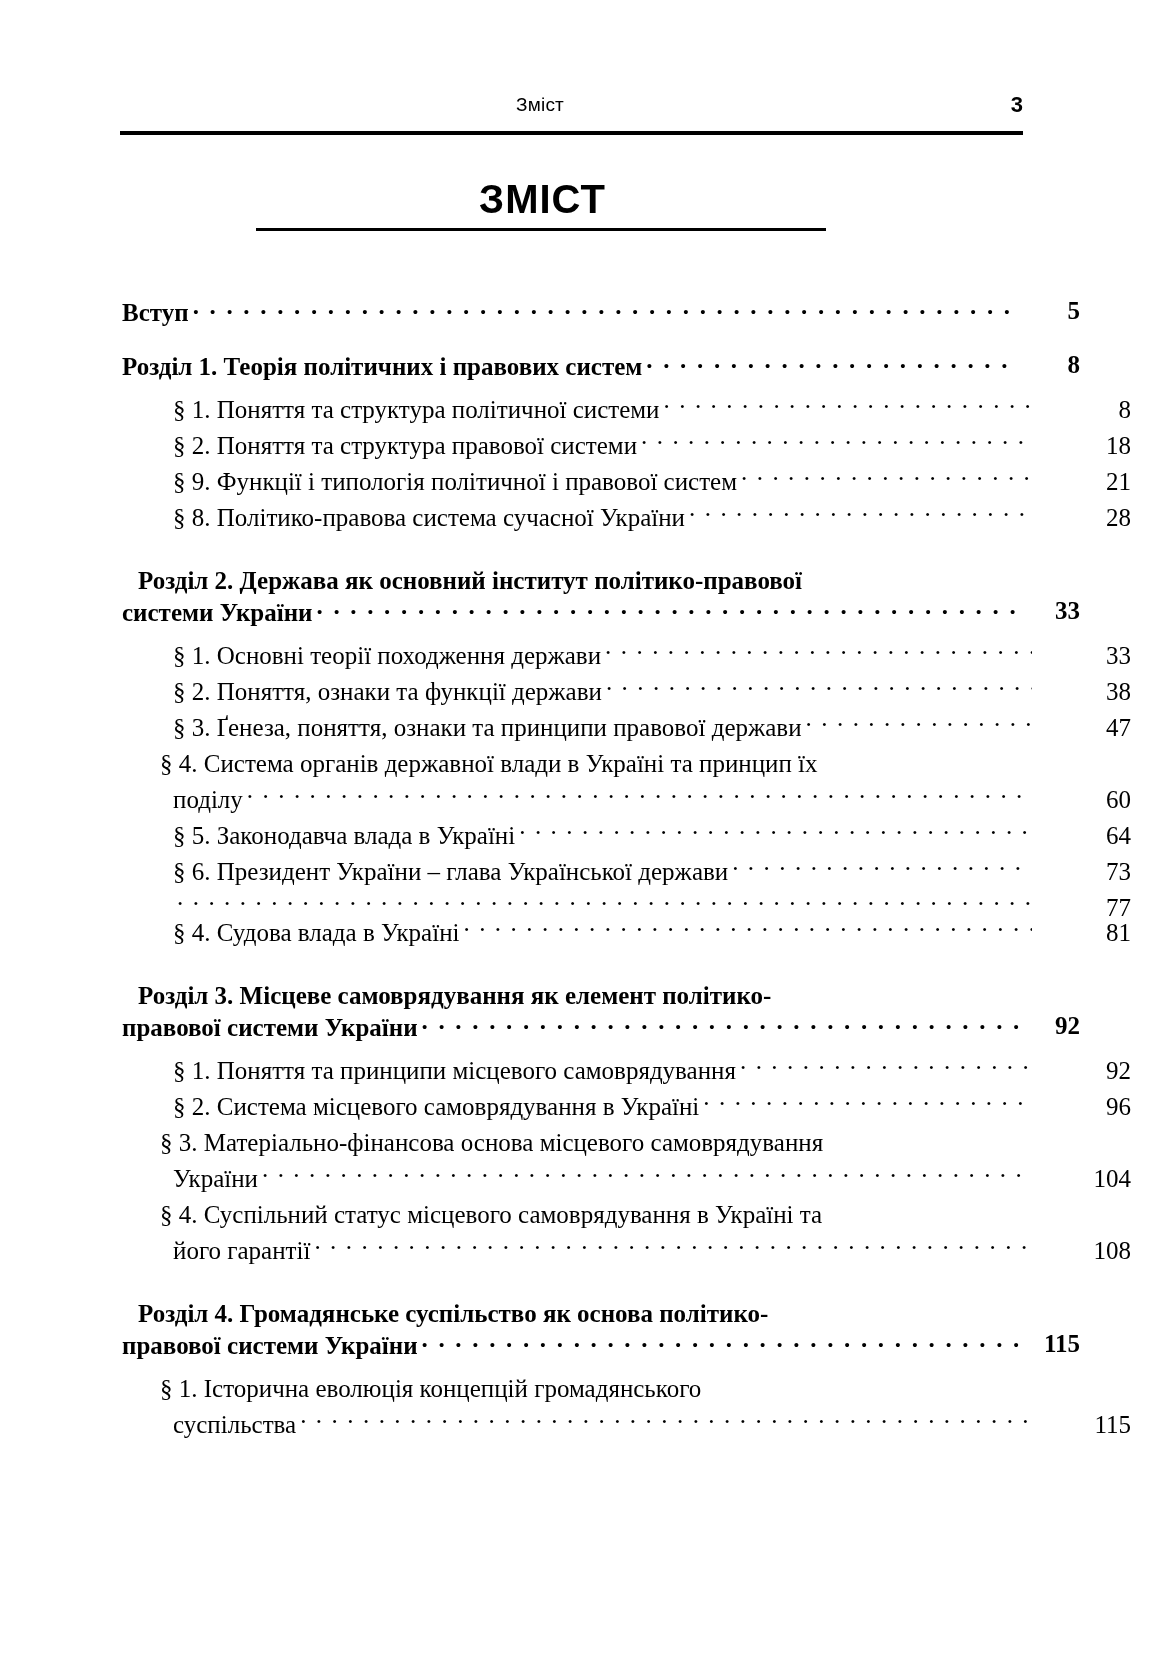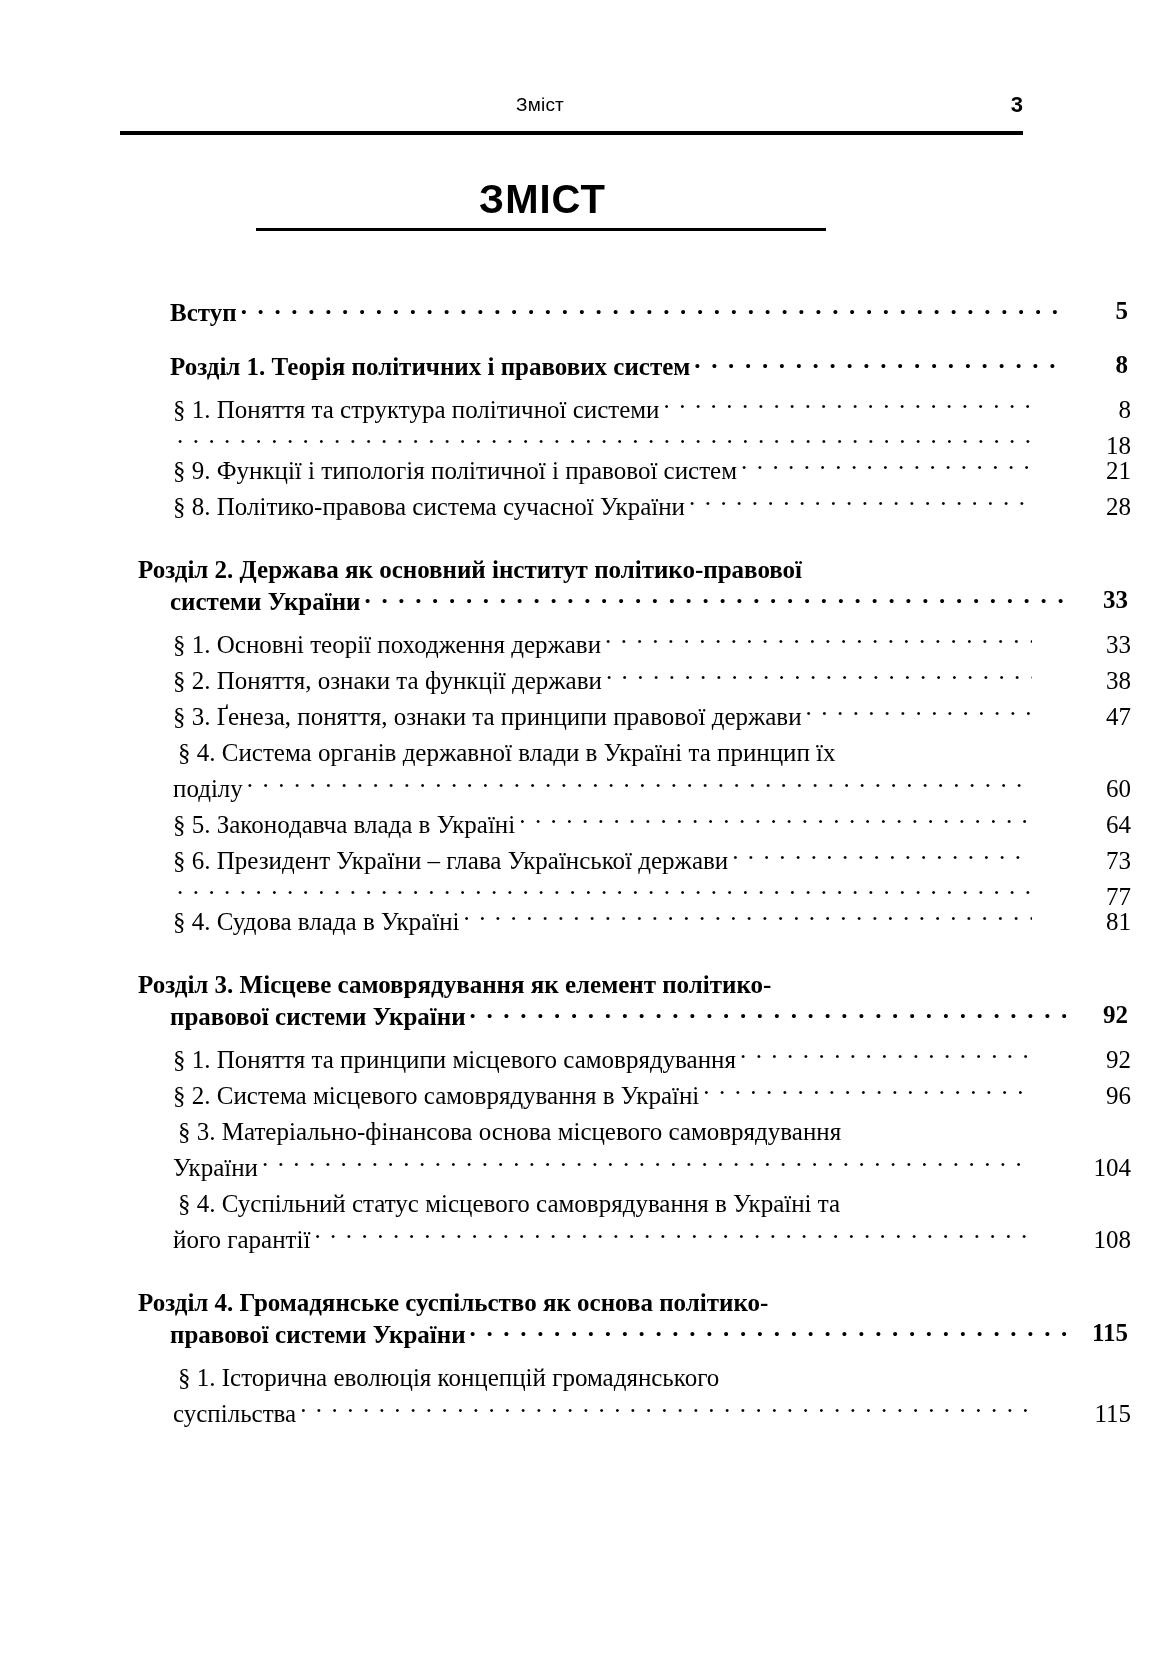--- a/index.html
+++ b/index.html
@@ -123,21 +123,20 @@
     text-align: right;
     white-space: pre;
   }
 
   
   .lvl-chapter {
     font-weight: 700;
     font-size: 25px;
     line-height: 30px;
     font-stretch: semi-condensed;
-    margin-left: 48px;
   }
   .lvl-chapter .page { min-width: 44px; }
   .lvl-chapter .leader::after { letter-spacing: 2.2px; }
 
   
   .chapter-wrap {
     font-weight: 700;
     font-size: 25px;
     line-height: 30px;
     margin-left: 16px;
@@ -146,21 +145,21 @@
   
   .lvl-section {
     font-weight: 400;
     font-size: 25px;
     line-height: 36px;
     margin-left: 51px;
     width: 863px;
   }
   .lvl-section .page { min-width: 44px; }
 
-  .sect-wrap { margin-left: 56px; width: 863px; }
+  .sect-wrap { margin-left: 38px; width: 863px; }
 
   .gap-sm { height: 10px; }
   .gap-md { height: 22px; }
   .gap-lg { height: 30px; }
 
   .plain-line {
     font-size: 25px;
     line-height: 36px;
     white-space: pre;
   }
@@ -191,20 +190,21 @@
         <span class="leader"></span>
         <span class="page">8</span>
       </div>
       <div class="gap-sm"></div>
       <div class="toc-entry lvl-section">
         <span class="label">§ 1. Поняття та структура політичної системи</span>
         <span class="leader"></span>
         <span class="page">8</span>
       </div>
       <div class="toc-entry lvl-section">
+        <span class="label">§ 2. Поняття та структура правової системи</span>
         <span class="leader"></span>
         <span class="page">18</span>
       </div>
       <div class="toc-entry lvl-section">
         <span class="label">§ 9. Функції і типологія політичної і правової систем</span>
         <span class="leader"></span>
         <span class="page">21</span>
       </div>
       <div class="toc-entry lvl-section">
         <span class="label">§ 8. Політико-правова система сучасної України</span>

